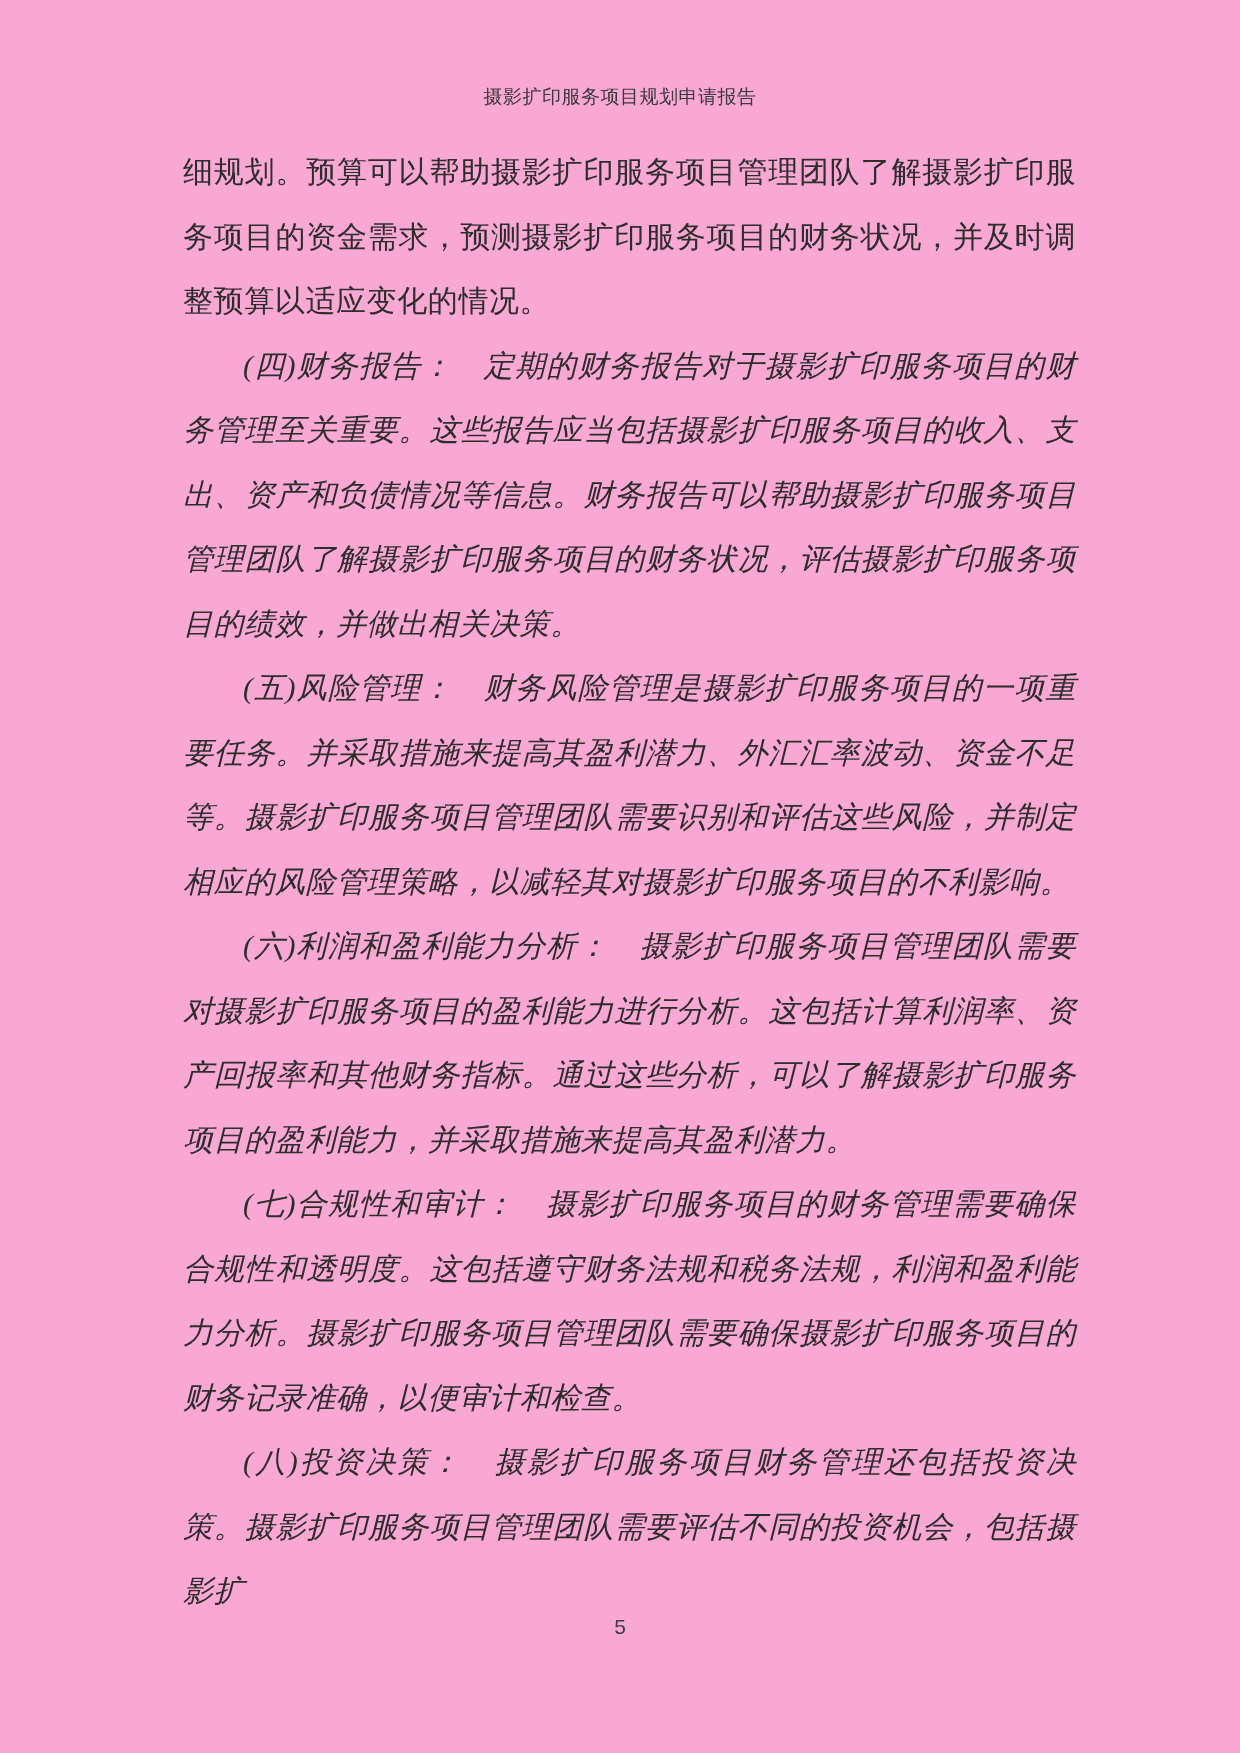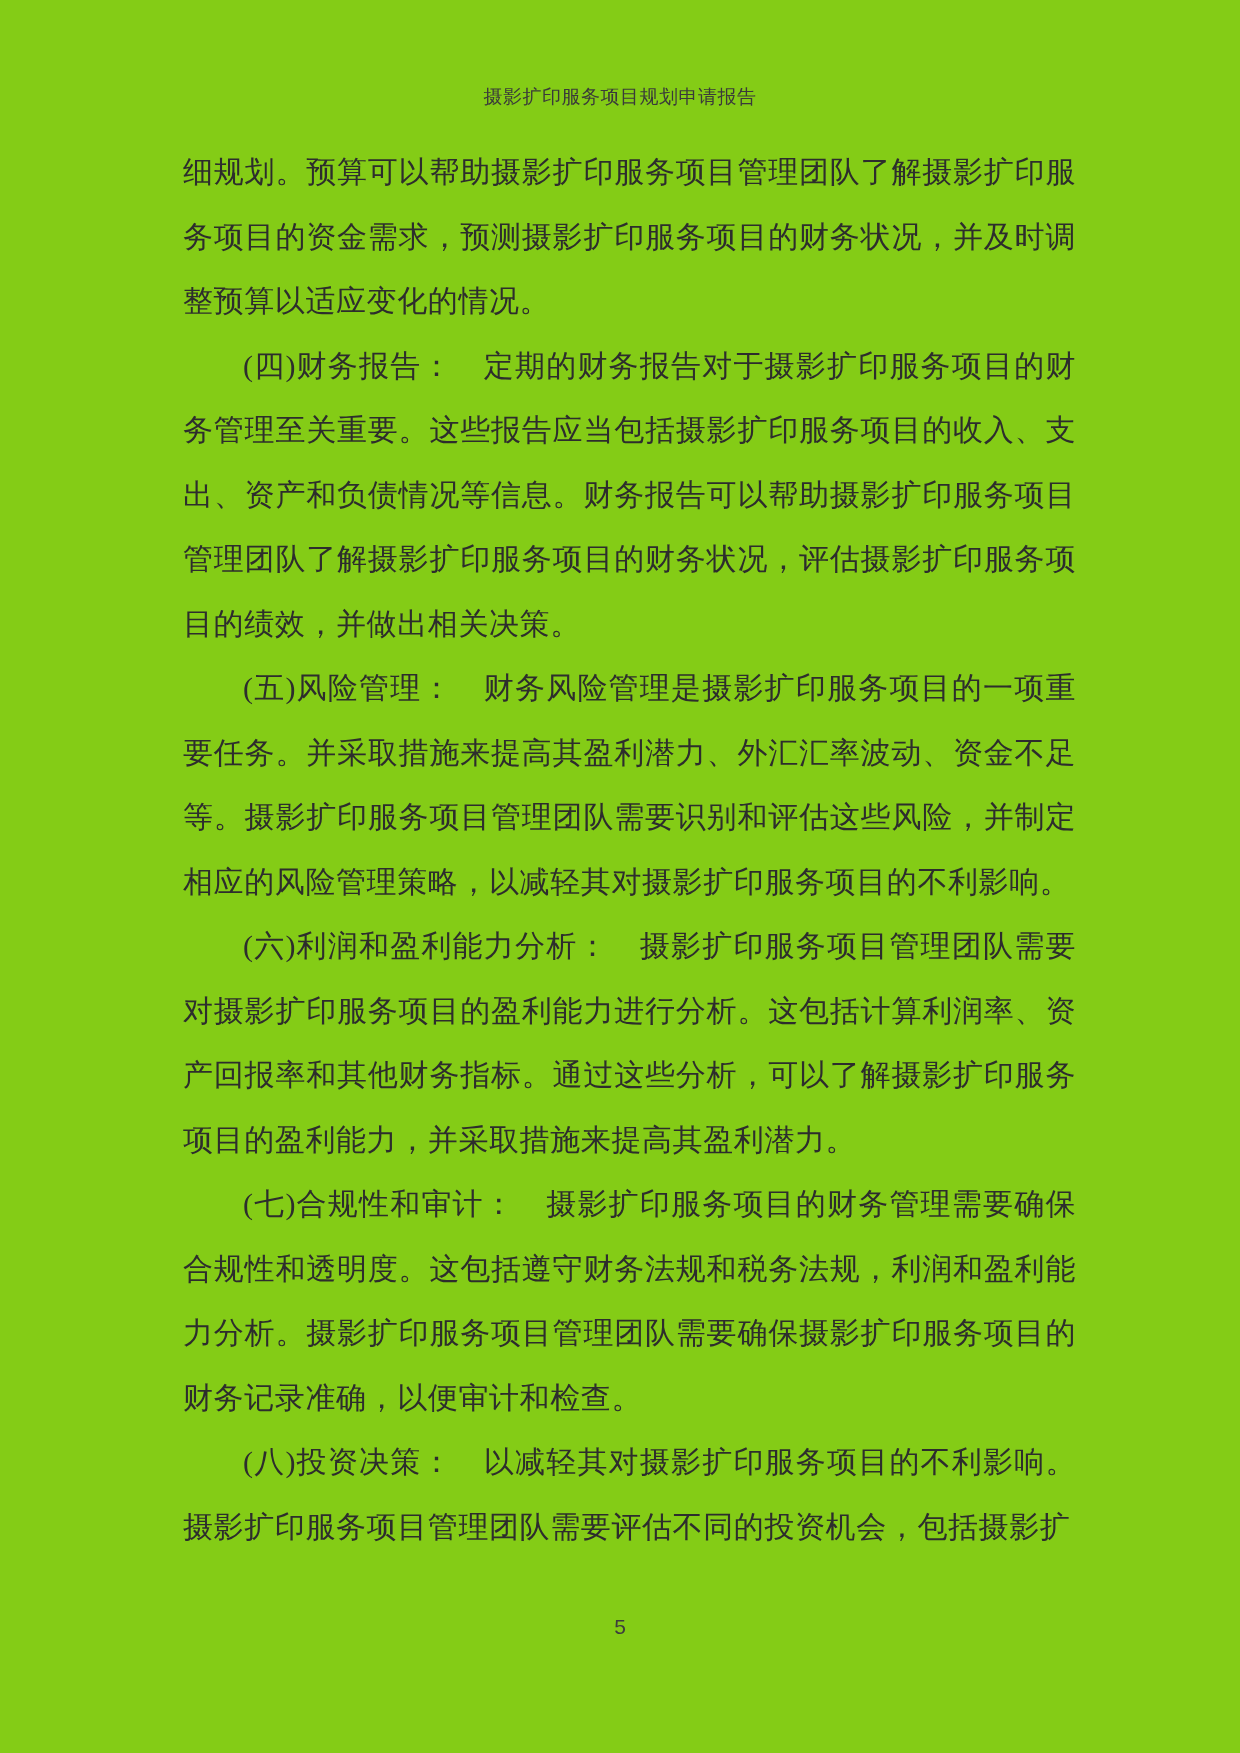--- a/index.html
+++ b/index.html
@@ -4,21 +4,21 @@
 <style>
   html, body {
     margin: 0;
     padding: 0;
     background: #ffffff;
   }
   .page {
     position: relative;
     width: 1240px;
     height: 1753px;
-    background: #84cc16;
+    background: #f9a8d4;
     overflow: hidden;
     font-family: "Liberation Serif", "DejaVu Serif", serif;
   }
   .doc-header {
     position: absolute;
     top: 84px;
     left: 0;
     width: 100%;
     text-align: center;
     font-size: 19px;
@@ -40,20 +40,21 @@
     text-justify: inter-ideograph;
     font-family: "Liberation Serif", "DejaVu Serif", serif;
   }
   .doc-body p.para {
     margin: 0;
     padding: 0;
     text-indent: 0;
   }
   .doc-body p.para.indent {
     text-indent: 60px;
+    font-style: italic;
   }
   .page-footer {
     position: absolute;
     top: 1612px;
     left: 0;
     width: 100%;
     text-align: center;
     font-size: 21px;
     line-height: 30px;
     color: #3d3d3d;
@@ -65,17 +66,17 @@
 
 <div class="page">
   <div class="doc-header">摄影扩印服务项目规划申请报告</div>
 
   <div class="doc-body">
       <p class="para">细规划。预算可以帮助摄影扩印服务项目管理团队了解摄影扩印服务项目的资金需求，预测摄影扩印服务项目的财务状况，并及时调整预算以适应变化的情况。</p>
       <p class="para indent">(四)财务报告：　定期的财务报告对于摄影扩印服务项目的财务管理至关重要。这些报告应当包括摄影扩印服务项目的收入、支出、资产和负债情况等信息。财务报告可以帮助摄影扩印服务项目管理团队了解摄影扩印服务项目的财务状况，评估摄影扩印服务项目的绩效，并做出相关决策。</p>
       <p class="para indent">(五)风险管理：　财务风险管理是摄影扩印服务项目的一项重要任务。并采取措施来提高其盈利潜力、外汇汇率波动、资金不足等。摄影扩印服务项目管理团队需要识别和评估这些风险，并制定相应的风险管理策略，以减轻其对摄影扩印服务项目的不利影响。</p>
       <p class="para indent">(六)利润和盈利能力分析：　摄影扩印服务项目管理团队需要对摄影扩印服务项目的盈利能力进行分析。这包括计算利润率、资产回报率和其他财务指标。通过这些分析，可以了解摄影扩印服务项目的盈利能力，并采取措施来提高其盈利潜力。</p>
       <p class="para indent">(七)合规性和审计：　摄影扩印服务项目的财务管理需要确保合规性和透明度。这包括遵守财务法规和税务法规，利润和盈利能力分析。摄影扩印服务项目管理团队需要确保摄影扩印服务项目的财务记录准确，以便审计和检查。</p>
-      <p class="para indent">(八)投资决策：　以减轻其对摄影扩印服务项目的不利影响。摄影扩印服务项目管理团队需要评估不同的投资机会，包括摄影扩</p>
+      <p class="para indent">(八)投资决策：　摄影扩印服务项目财务管理还包括投资决策。摄影扩印服务项目管理团队需要评估不同的投资机会，包括摄影扩</p>
     </div>
 
   <div class="page-footer">5</div>
 </div>
 
 </body></html>

